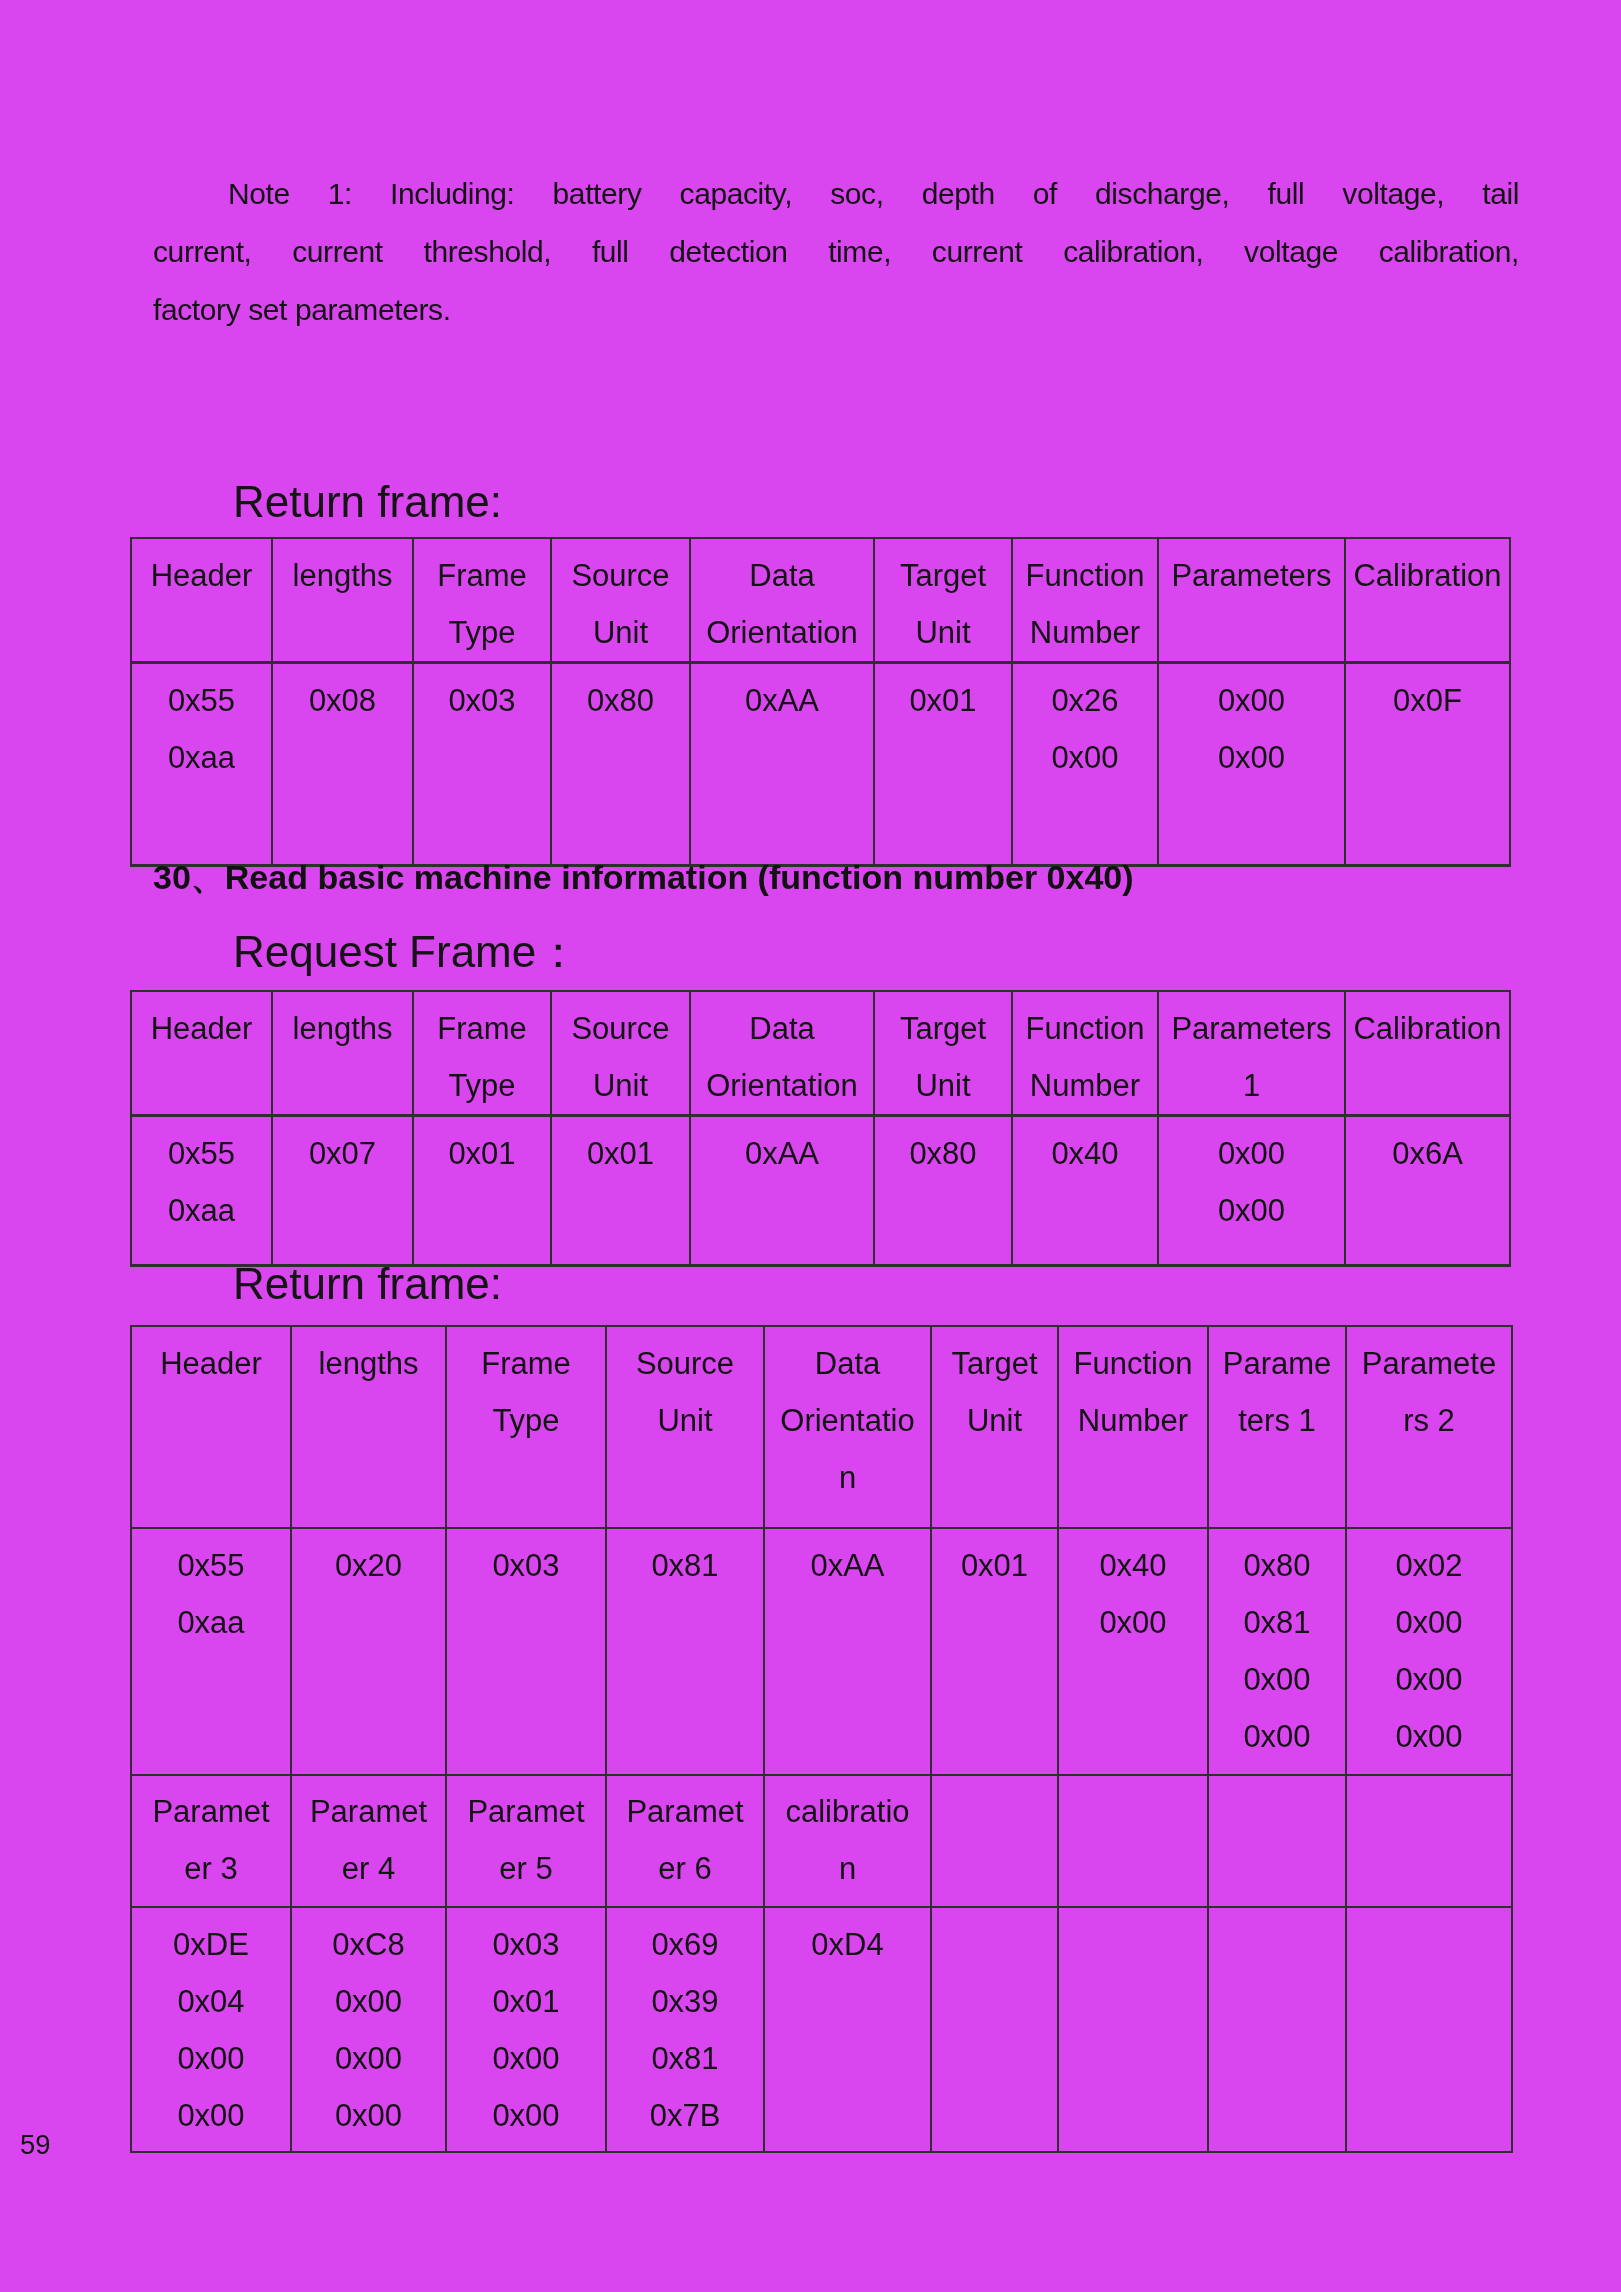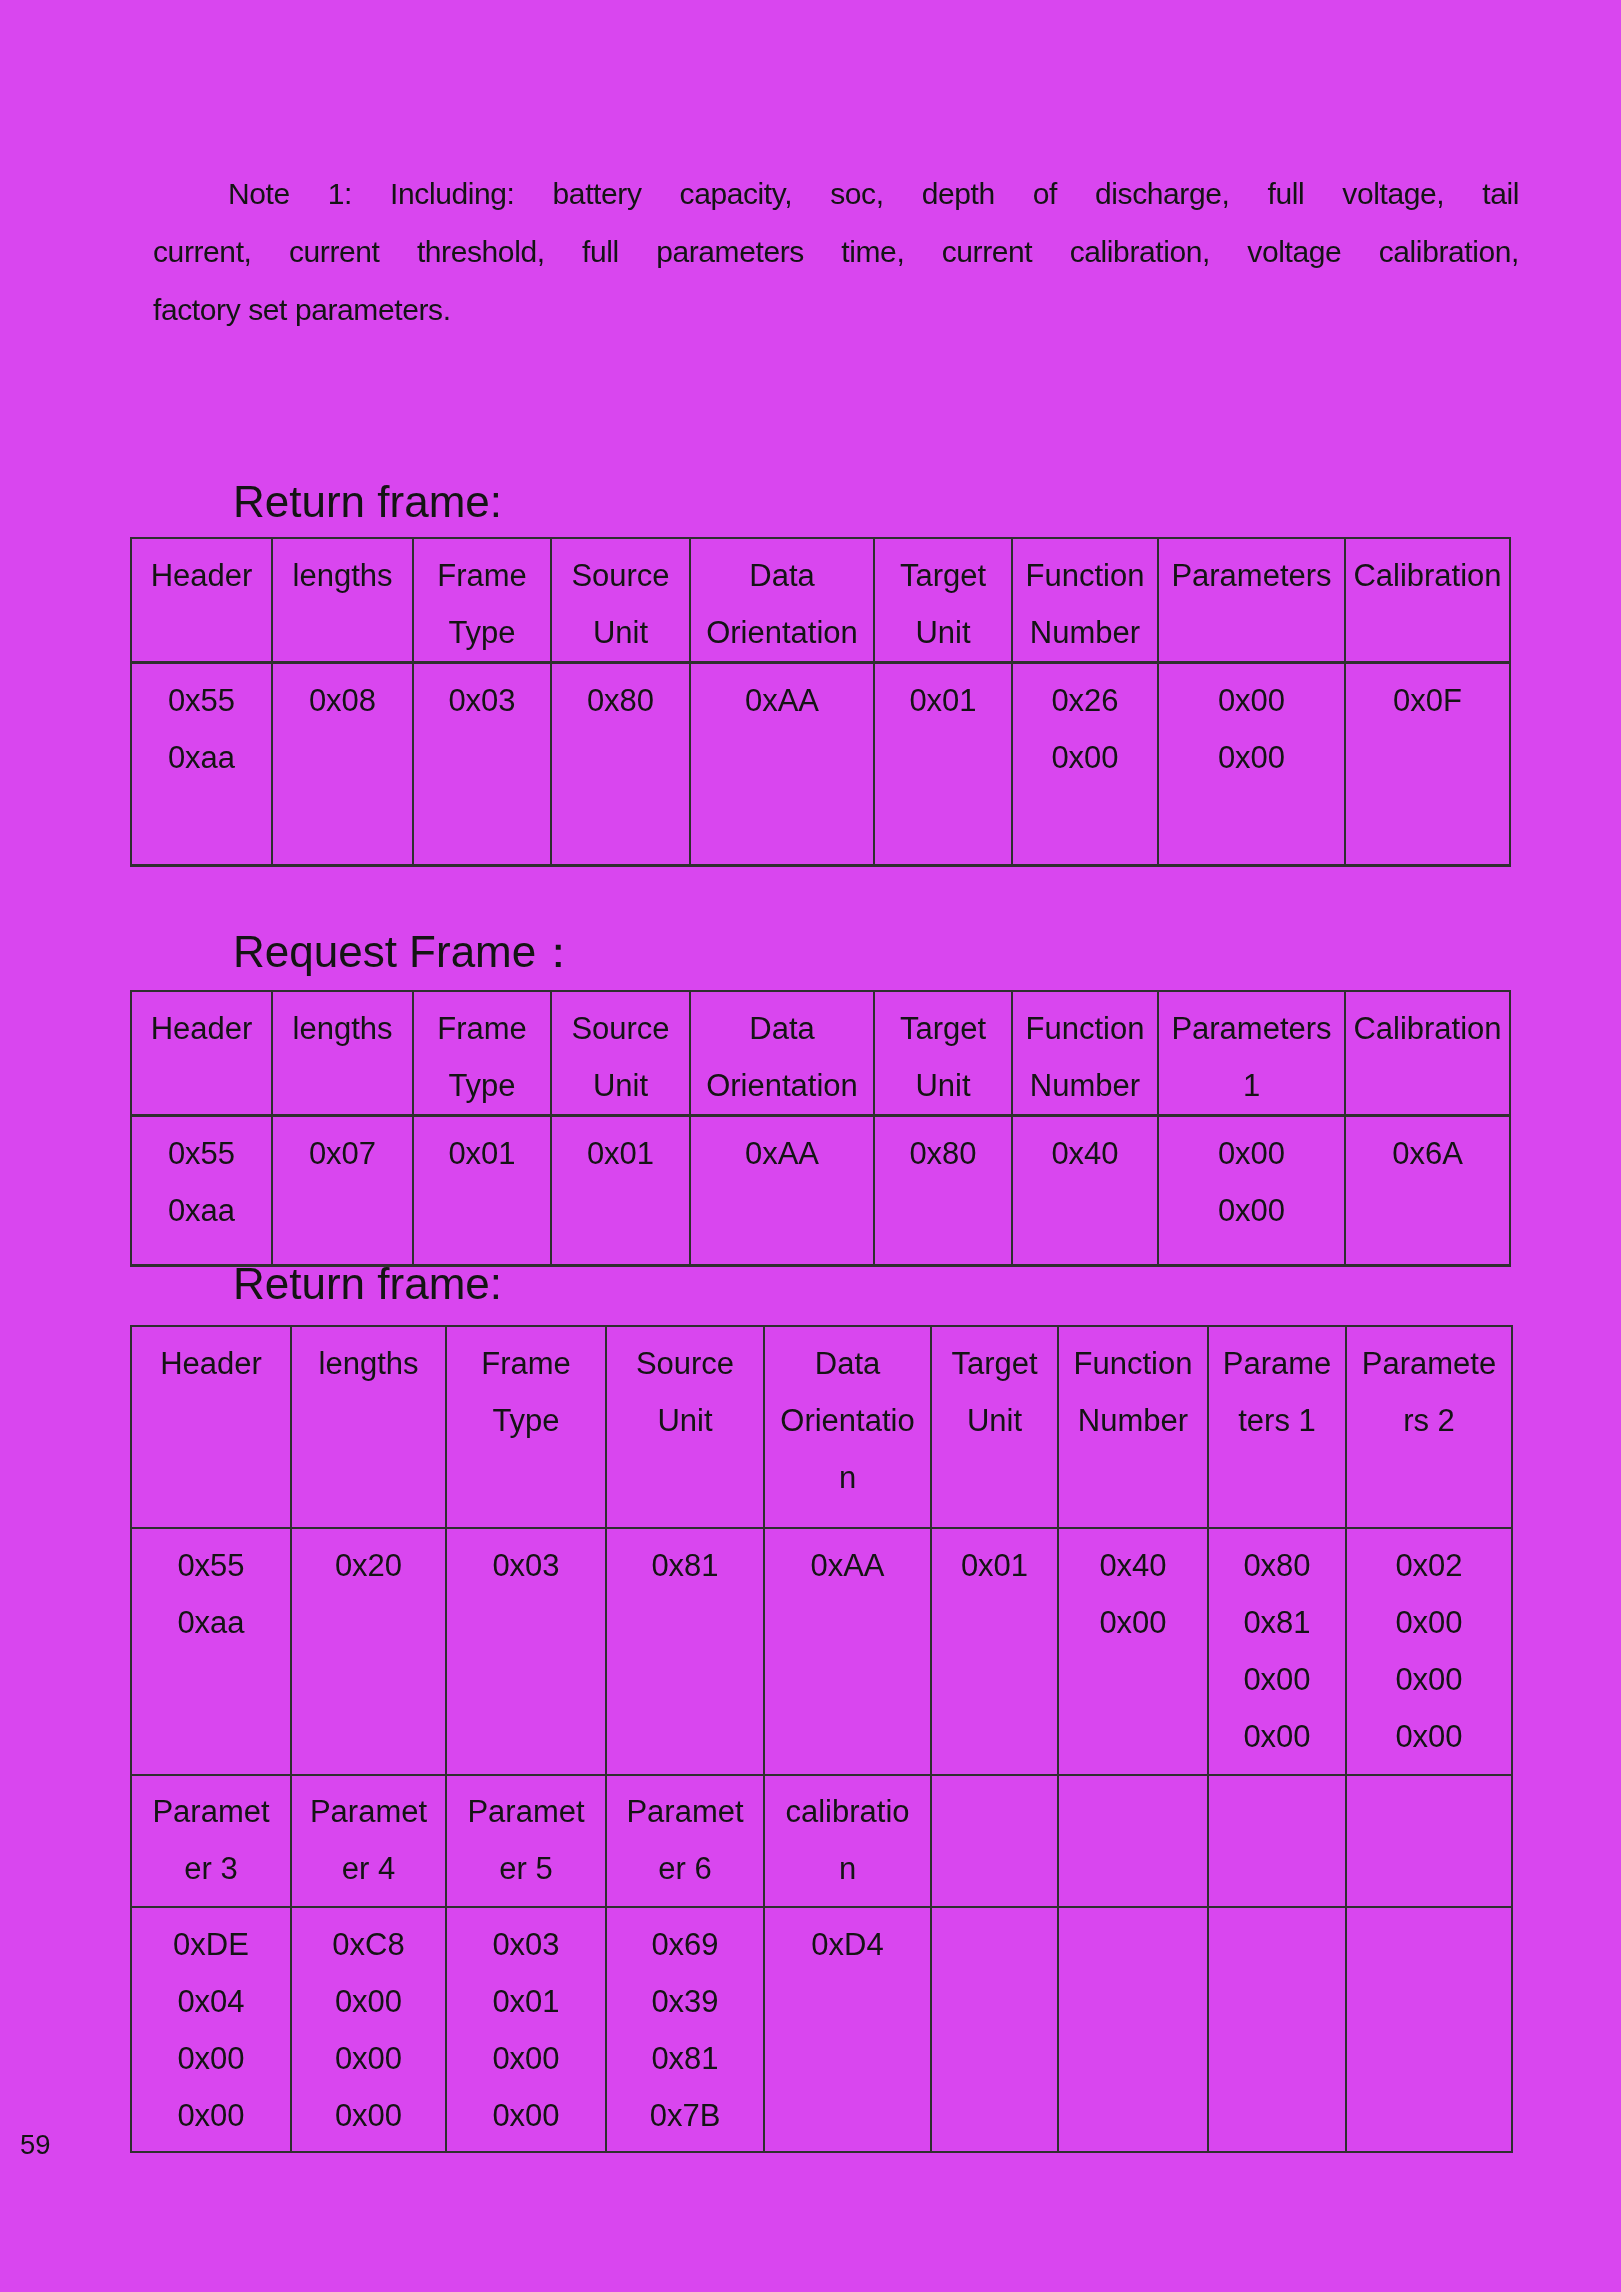--- a/index.html
+++ b/index.html
@@ -91,21 +91,21 @@
     padding-left: 20px;
   }
 </style>
 </head>
 <body>
 
 <div class="page">
 
   <div class="note">
     <div class="note-line first">Note 1: Including: battery capacity, soc, depth of discharge, full voltage, tail</div>
-    <div class="note-line">current, current threshold, full parameters time, current calibration, voltage calibration,</div>
+    <div class="note-line">current, current threshold, full detection time, current calibration, voltage calibration,</div>
     <div class="note-line last">factory set parameters.</div>
   </div>
 
   <div class="flabel lbl1">Return frame:</div>
 
   <table class="frame-table t1">
     <colgroup>
       <col style="width:141px">
         <col style="width:141px">
         <col style="width:138px">
@@ -143,20 +143,21 @@
       <td>0x01</td>
       <td>0x26
 0x00</td>
       <td>0x00
 0x00</td>
       <td>0x0F</td>
     </tr>
   </tbody>
     </table>
 
+  <div class="heading">30、Read basic machine information (function number 0x40)</div>
 
   <div class="flabel lbl2">Request Frame：</div>
 
   <table class="frame-table t2">
     <colgroup>
       <col style="width:141px">
         <col style="width:141px">
         <col style="width:138px">
       <col style="width:139px">
         <col style="width:184px">

